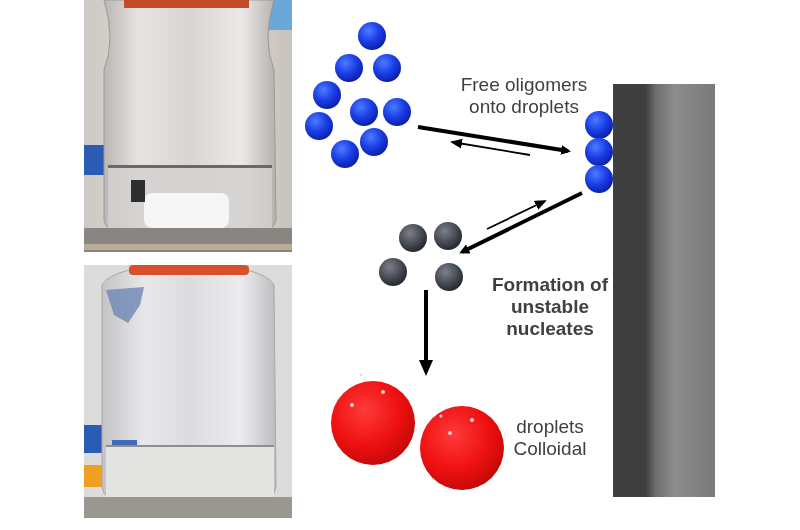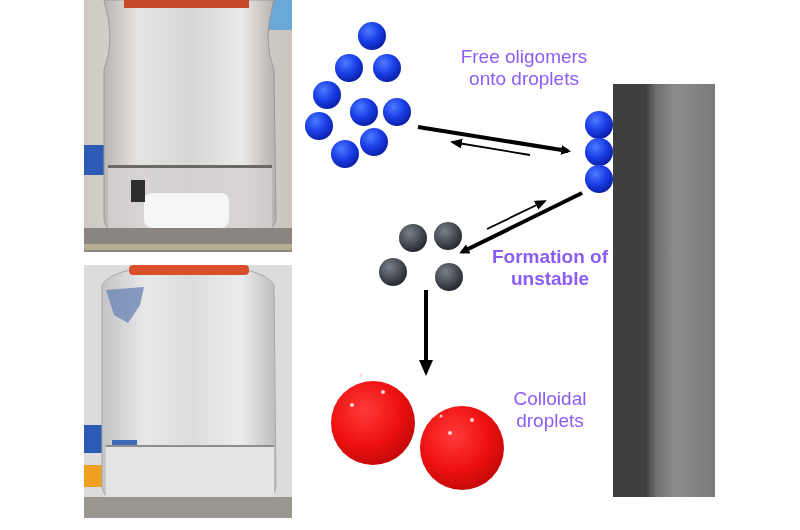--- a/index.html
+++ b/index.html
@@ -1,19 +1,19 @@
 <!DOCTYPE html>
 <html><head>
   <meta charset="utf-8">
   <style>
     html, body { margin: 0; padding: 0; background: #ffffff; }
     body { width: 800px; height: 530px; position: relative; overflow: hidden; font-family: "Liberation Sans", sans-serif; }
     .photo { position: absolute; overflow: hidden; }
     .photo svg { display: block; }
-    .label { position: absolute; color: #8b5cf6; font-size: 19px; line-height: 22px; text-align: center; white-space: nowrap; }
+    .label { position: absolute; color: #404040; font-size: 19px; line-height: 22px; text-align: center; white-space: nowrap; margin-top: 28px; }
     #diagram { position: absolute; left: 0; top: 0; }
   </style>
 </head>
 <body>
 
 <div class="photo" style="left:84px;top:0;width:208px;height:252px;">
   <svg width="208" height="252" viewBox="0 0 208 252">
     <defs>
       <linearGradient id="bgTop" x1="0" x2="1">
         <stop offset="0" stop-color="#cfc9c4"></stop>
@@ -147,18 +147,19 @@
 </svg>
 
 <div class="label" style="left:432px;top:46px;width:184px;">
   <div>Free oligomers</div>
   <div>onto droplets</div>
 </div>
 
 <div class="label" style="left:486px;top:246px;width:128px;font-weight:bold;">
   <div>Formation of</div>
   <div>unstable</div>
+  <div>nucleates</div>
 </div>
 
 <div class="label" style="left:500px;top:388px;width:100px;">
+  <div>droplets</div>
   <div>Colloidal</div>
-  <div>droplets</div>
 </div>
 
 </body></html>

